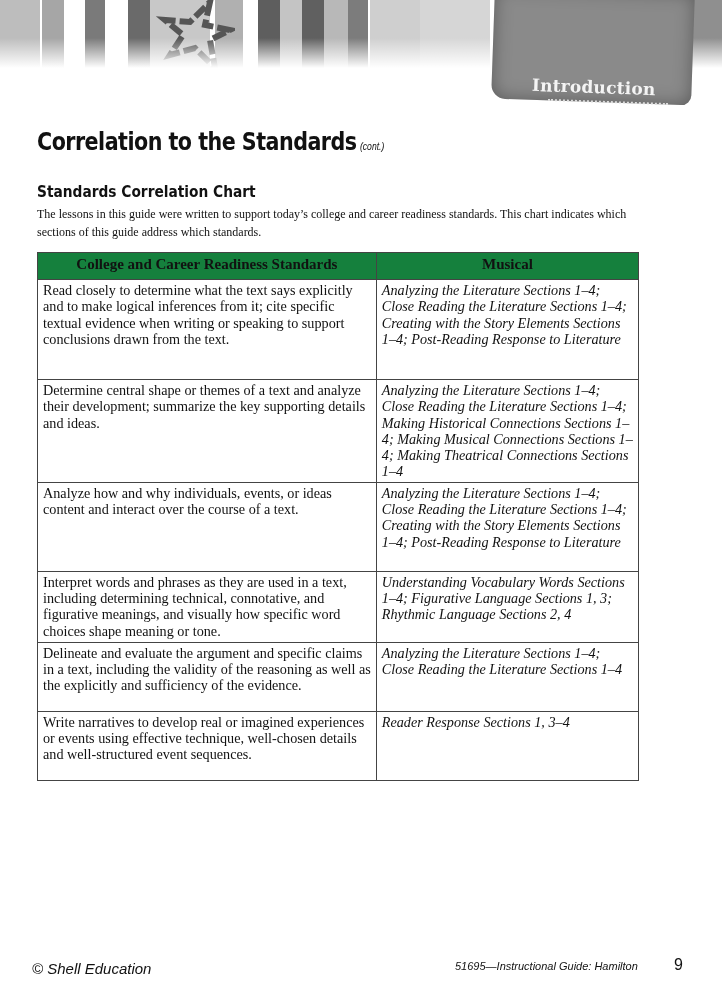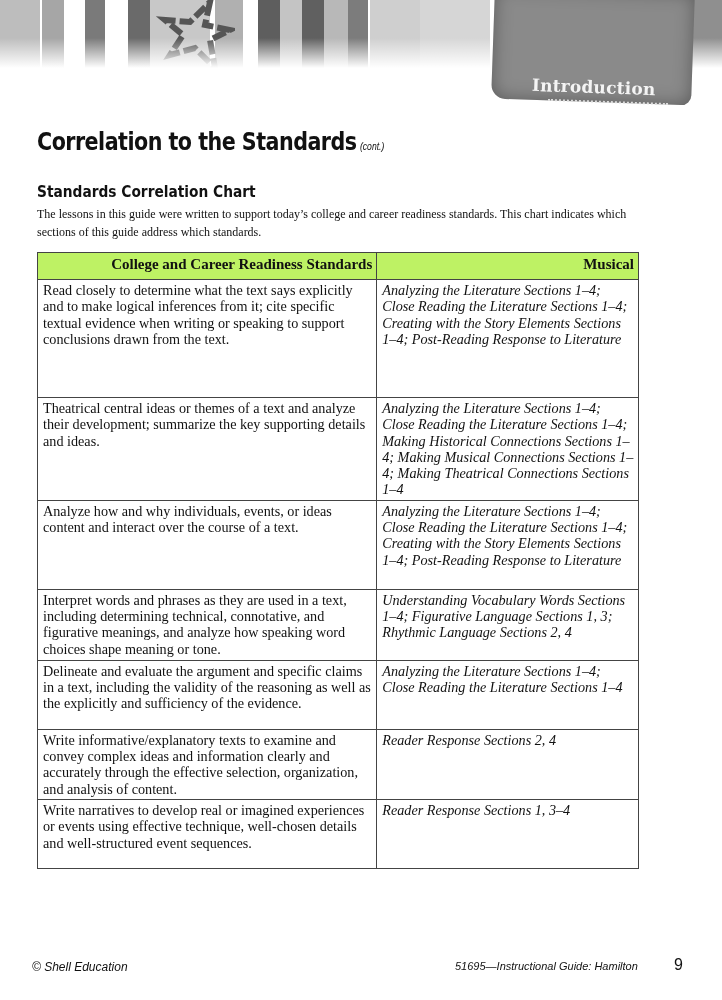--- a/index.html
+++ b/index.html
@@ -50,28 +50,28 @@
   .intro {
     position: absolute; left: 37px; top: 205px; width: 600px; margin: 0;
     font-size: 12px; line-height: 18px;
   }
   table {
     position: absolute; left: 37px; top: 252px; width: 602px;
     border-collapse: collapse; font-size: 14.2px; line-height: 16.3px;
   }
   th, td { border: 1px solid #444; vertical-align: top; padding: 2px 4px 2px 5px; text-align: left; }
   th {
-    background: #bef264; font-weight: bold; font-size: 15px; text-align: right;
+    background: #15803d; font-weight: bold; font-size: 15px; text-align: center;
     padding: 3px 4px; height: 20px;
   }
   td.c1 { width: 333px; }
   td.c2 { width: 255px; font-style: italic; }
   .footer-left {
     position: absolute; left: 32px; top: 960px; font-family: "Liberation Sans", sans-serif;
-    font-style: italic; font-size: 12px;
+    font-style: italic; font-size: 15px;
   }
   .footer-right {
     position: absolute; left: 455px; top: 960px; font-family: "Liberation Sans", sans-serif;
     font-style: italic; font-size: 11px;
   }
   .page-num {
     position: absolute; left: 674px; top: 956px; font-family: "Liberation Sans", sans-serif;
     font-size: 16px;
   }
 </style>
@@ -112,43 +112,39 @@
 <p class="intro">The lessons in this guide were written to support today’s college and career readiness standards.  This chart indicates which sections of this guide address which standards.</p>
 
 <table>
   <thead>
     <tr>
       <th>College and Career Readiness Standards</th>
       <th>Musical</th>
     </tr>
   </thead>
   <tbody>
-    <tr style="height:118px">
+    <tr style="height:100px">
       <td class="c1">Read closely to determine what the text says explicitly and to make logical inferences from it; cite specific textual evidence when writing or speaking to support conclusions drawn from the text.</td>
       <td class="c2">Analyzing the Literature Sections 1–4; Close Reading the Literature Sections 1–4; Creating with the Story Elements Sections 1–4; Post-Reading Response to Literature</td>
     </tr>
     <tr style="height:99px">
-      <td class="c1">Theatrical central ideas or themes of a text and analyze their development; summarize the key supporting details and ideas.</td>
+      <td class="c1">Determine central shape or themes of a text and analyze their development; summarize the key supporting details and ideas.</td>
       <td class="c2">Analyzing the Literature Sections 1–4; Close Reading the Literature Sections 1–4; Making Historical Connections Sections 1–4; Making Musical Connections Sections 1–4; Making Theatrical Connections Sections 1–4</td>
     </tr>
     <tr style="height:89px">
       <td class="c1">Analyze how and why individuals, events, or ideas content and interact over the course of a text.</td>
       <td class="c2">Analyzing the Literature Sections 1–4; Close Reading the Literature Sections 1–4; Creating with the Story Elements Sections 1–4; Post-Reading Response to Literature</td>
     </tr>
     <tr style="height:71px">
-      <td class="c1">Interpret words and phrases as they are used in a text, including determining technical, connotative, and figurative meanings, and analyze how speaking word choices shape meaning or tone.</td>
+      <td class="c1">Interpret words and phrases as they are used in a text, including determining technical, connotative, and figurative meanings, and visually how specific word choices shape meaning or tone.</td>
       <td class="c2">Understanding Vocabulary Words Sections 1–4; Figurative Language Sections 1, 3; Rhythmic Language Sections 2, 4</td>
     </tr>
     <tr style="height:69px">
       <td class="c1">Delineate and evaluate the argument and specific claims in a text, including the validity of the reasoning as well as the explicitly and sufficiency of the evidence.</td>
       <td class="c2">Analyzing the Literature Sections 1–4; Close Reading the Literature Sections 1–4</td>
-    </tr>
-    <tr style="height:69px">
-      <td class="c1">Write informative/explanatory texts to examine and convey complex ideas and information clearly and accurately through the effective selection, organization, and analysis of content.</td>
-      <td class="c2">Reader Response Sections 2, 4</td>
     </tr>
     <tr style="height:69px">
       <td class="c1">Write narratives to develop real or imagined experiences or events using effective technique, well-chosen details and well-structured event sequences.</td>
       <td class="c2">Reader Response Sections 1, 3–4</td>
     </tr>
   </tbody>
 </table>
 
 <div class="footer-left">© Shell Education</div>
 <div class="footer-right">51695—Instructional Guide: Hamilton</div>

